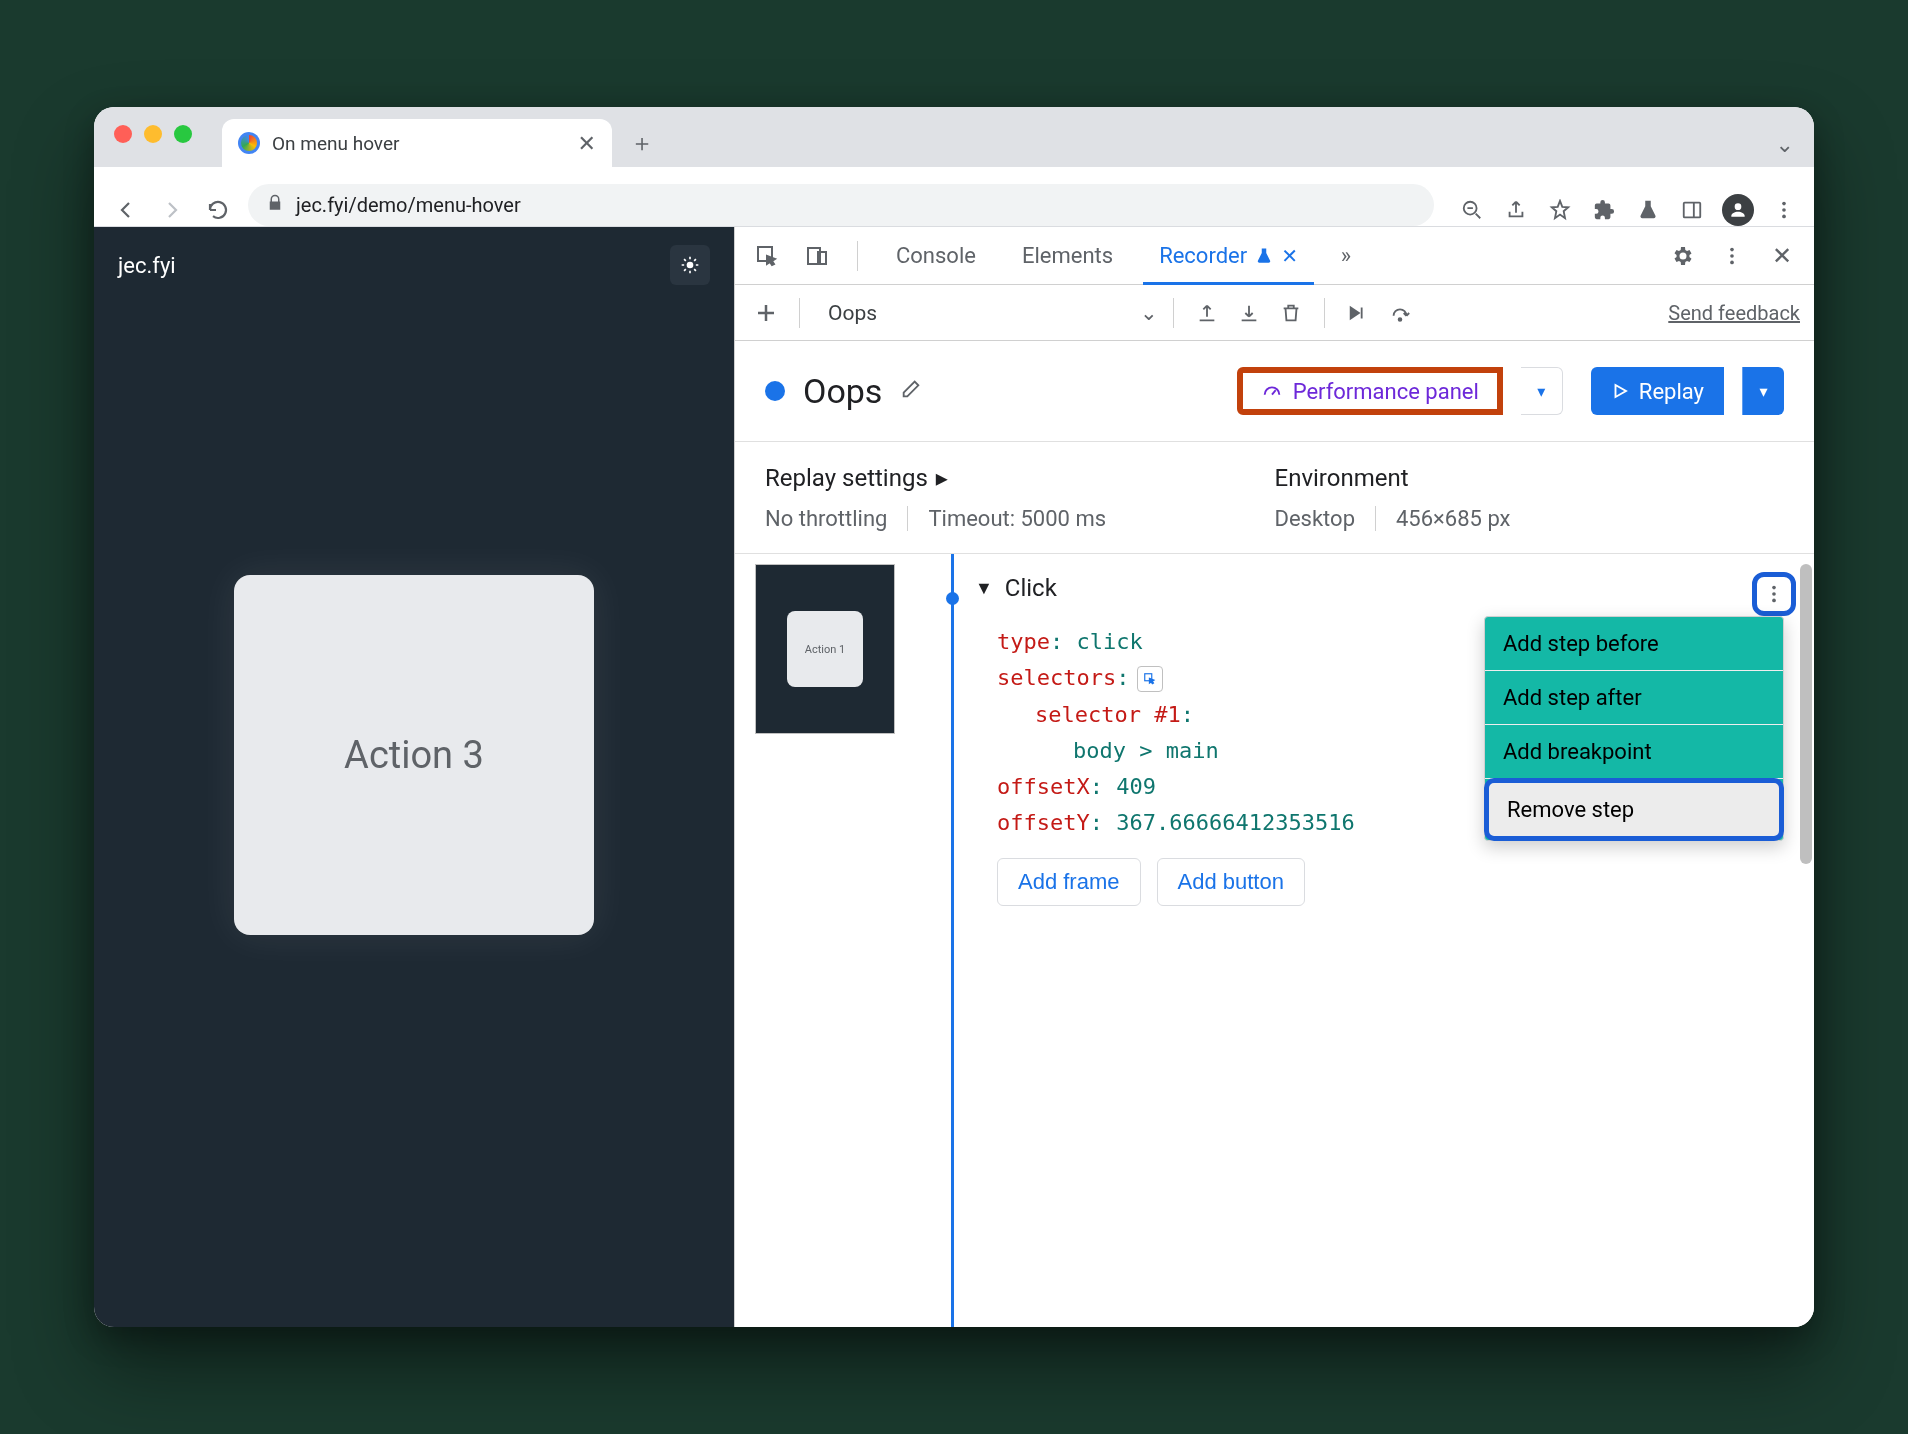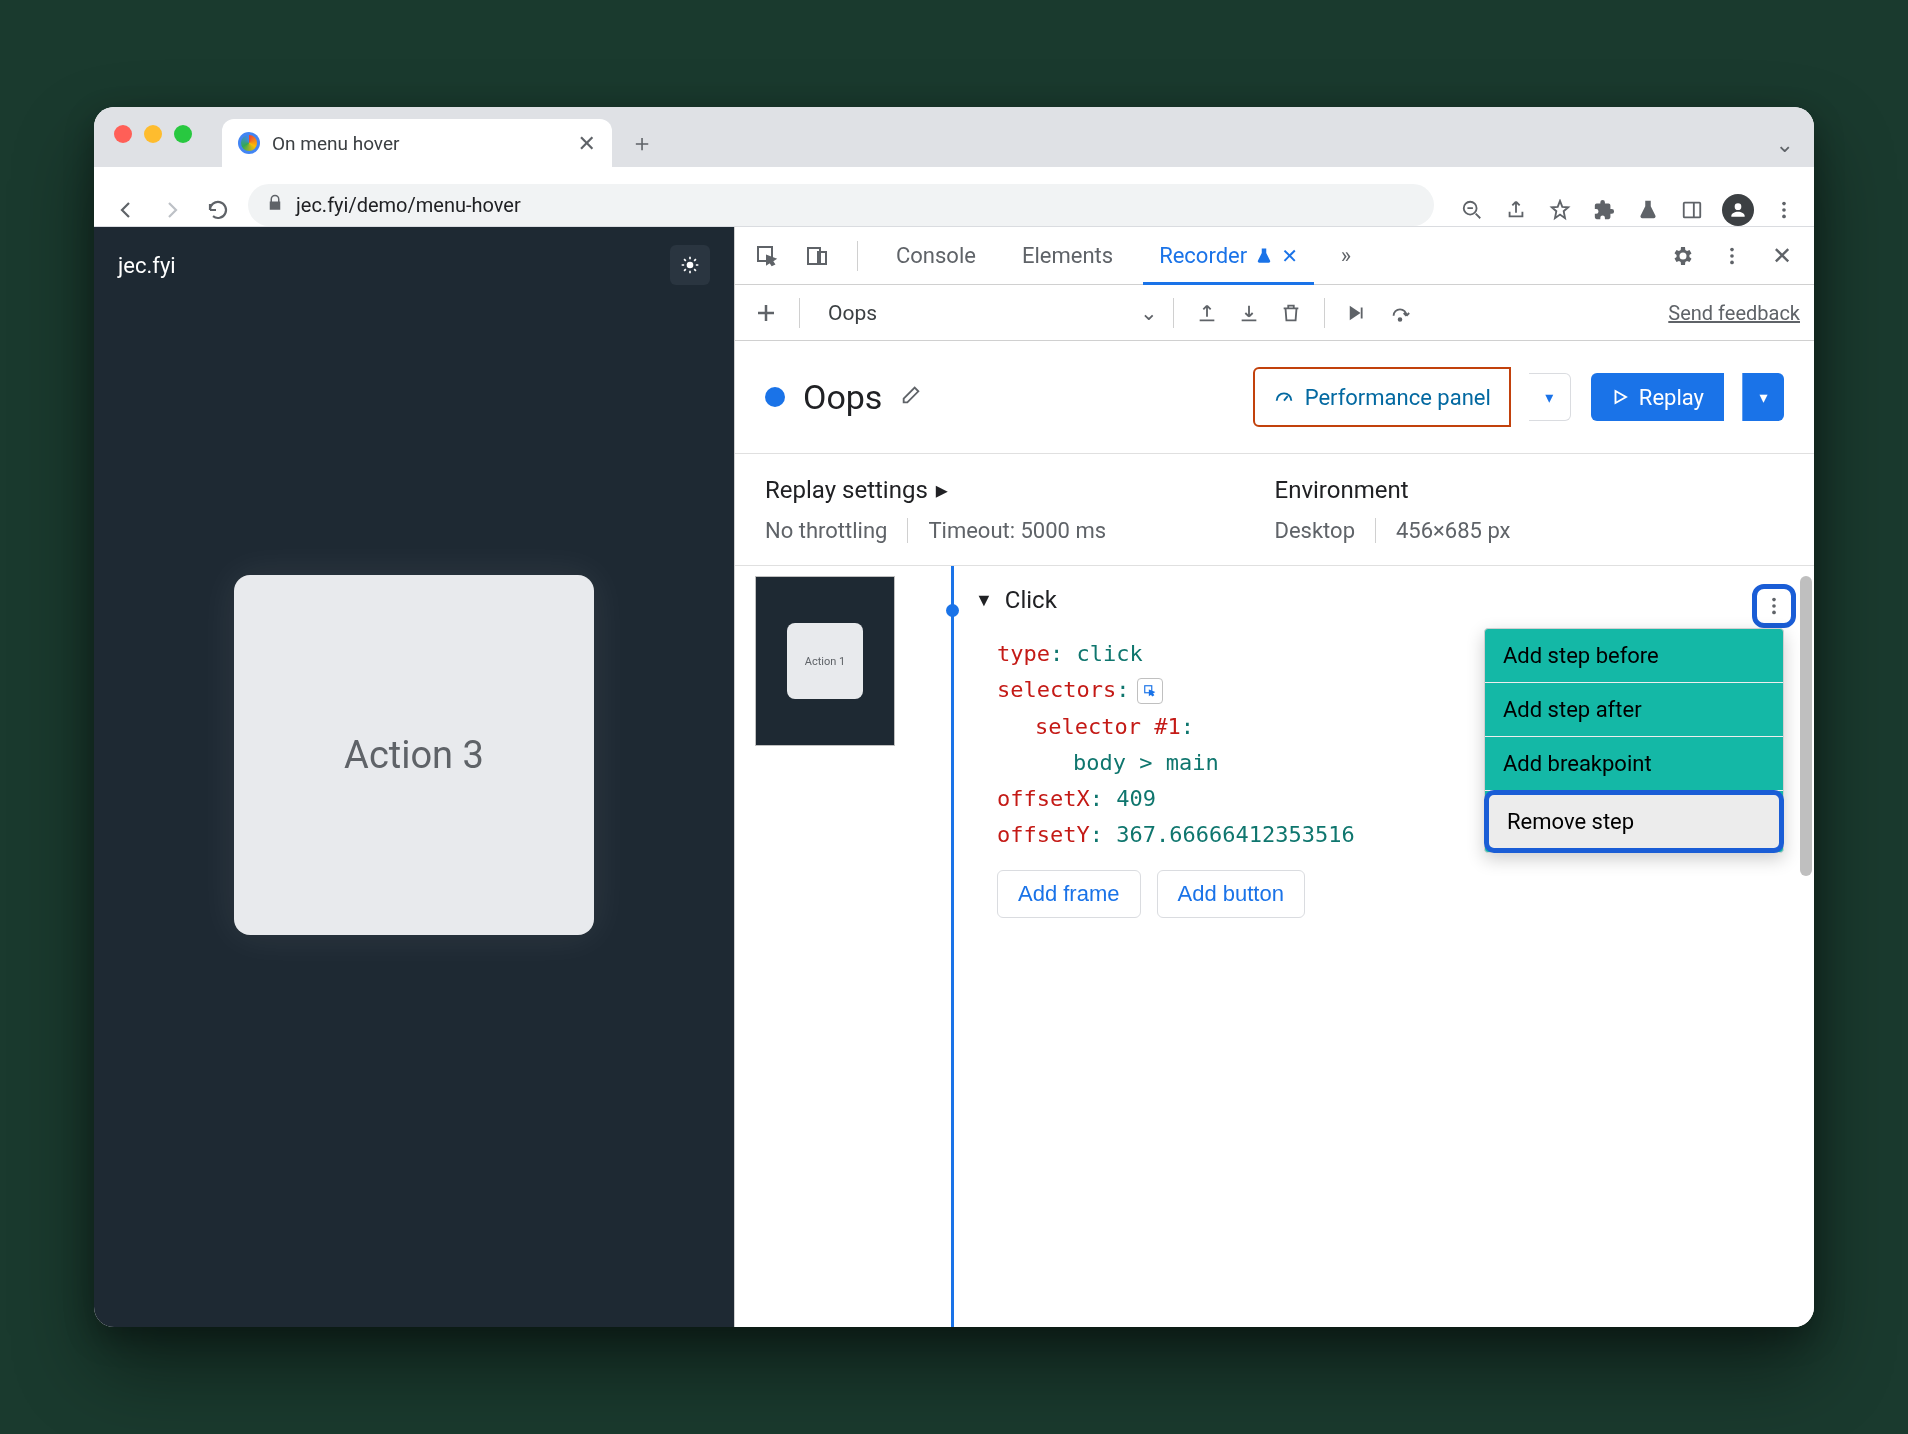--- a/index.html
+++ b/index.html
@@ -91,26 +91,26 @@
 .rt-ico { width:34px; height:34px; display:flex; align-items:center; justify-content:center; cursor:pointer; color:#5f6368; }
 
 .rec-title-row {
   display:flex; align-items:center; padding:26px 30px; gap:18px;
   border-bottom:1px solid #e0e0e0;
 }
 .status-dot { width:20px; height:20px; border-radius:50%; background:#1a73e8; }
 .rec-title { font-size:34px; font-weight:400; color:#202124; }
 .edit-ico { color:#5f6368; cursor:pointer; }
 .perf-btn {
-  margin-left:auto; height:60px; border:2px solid #c2410c; border-radius:6px 0 0 6px;
-  display:flex; align-items:center; padding:0 18px; gap:10px; color:#0369a1; font-size:22px; cursor:pointer;
+  margin-left:auto; height:48px; border:6px solid #c2410c; border-radius:6px 0 0 6px;
+  display:flex; align-items:center; padding:0 18px; gap:10px; color:#6d28d9; font-size:22px; cursor:pointer;
 }
 .perf-caret { height:48px; width:42px; border:1px solid #dadce0; border-left:none; border-radius:0 6px 6px 0; display:flex; align-items:center; justify-content:center; color:#1a73e8; cursor:pointer; }
 .replay-btn {
-  margin-left:2px; height:48px; background:#1a73e8; color:#fff; border-radius:6px 0 0 6px;
+  margin-left:10px; height:48px; background:#1a73e8; color:#fff; border-radius:6px 0 0 6px;
   display:flex; align-items:center; padding:0 20px; gap:10px; font-size:22px; cursor:pointer;
 }
 .replay-caret { height:48px; width:42px; background:#1a73e8; border-left:1px solid rgba(255,255,255,.3); border-radius:0 6px 6px 0; display:flex; align-items:center; justify-content:center; color:#fff; cursor:pointer; }
 
 .settings-row { display:flex; padding:22px 30px; border-bottom:1px solid #e0e0e0; }
 .settings-col { flex:1; }
 .settings-h { font-size:24px; color:#202124; margin-bottom:14px; display:flex; align-items:center; gap:8px; }
 .settings-vals { display:flex; gap:20px; font-size:22px; color:#5f6368; }
 .settings-vals .vsep { width:1px; background:#d0d0d0; }
 

